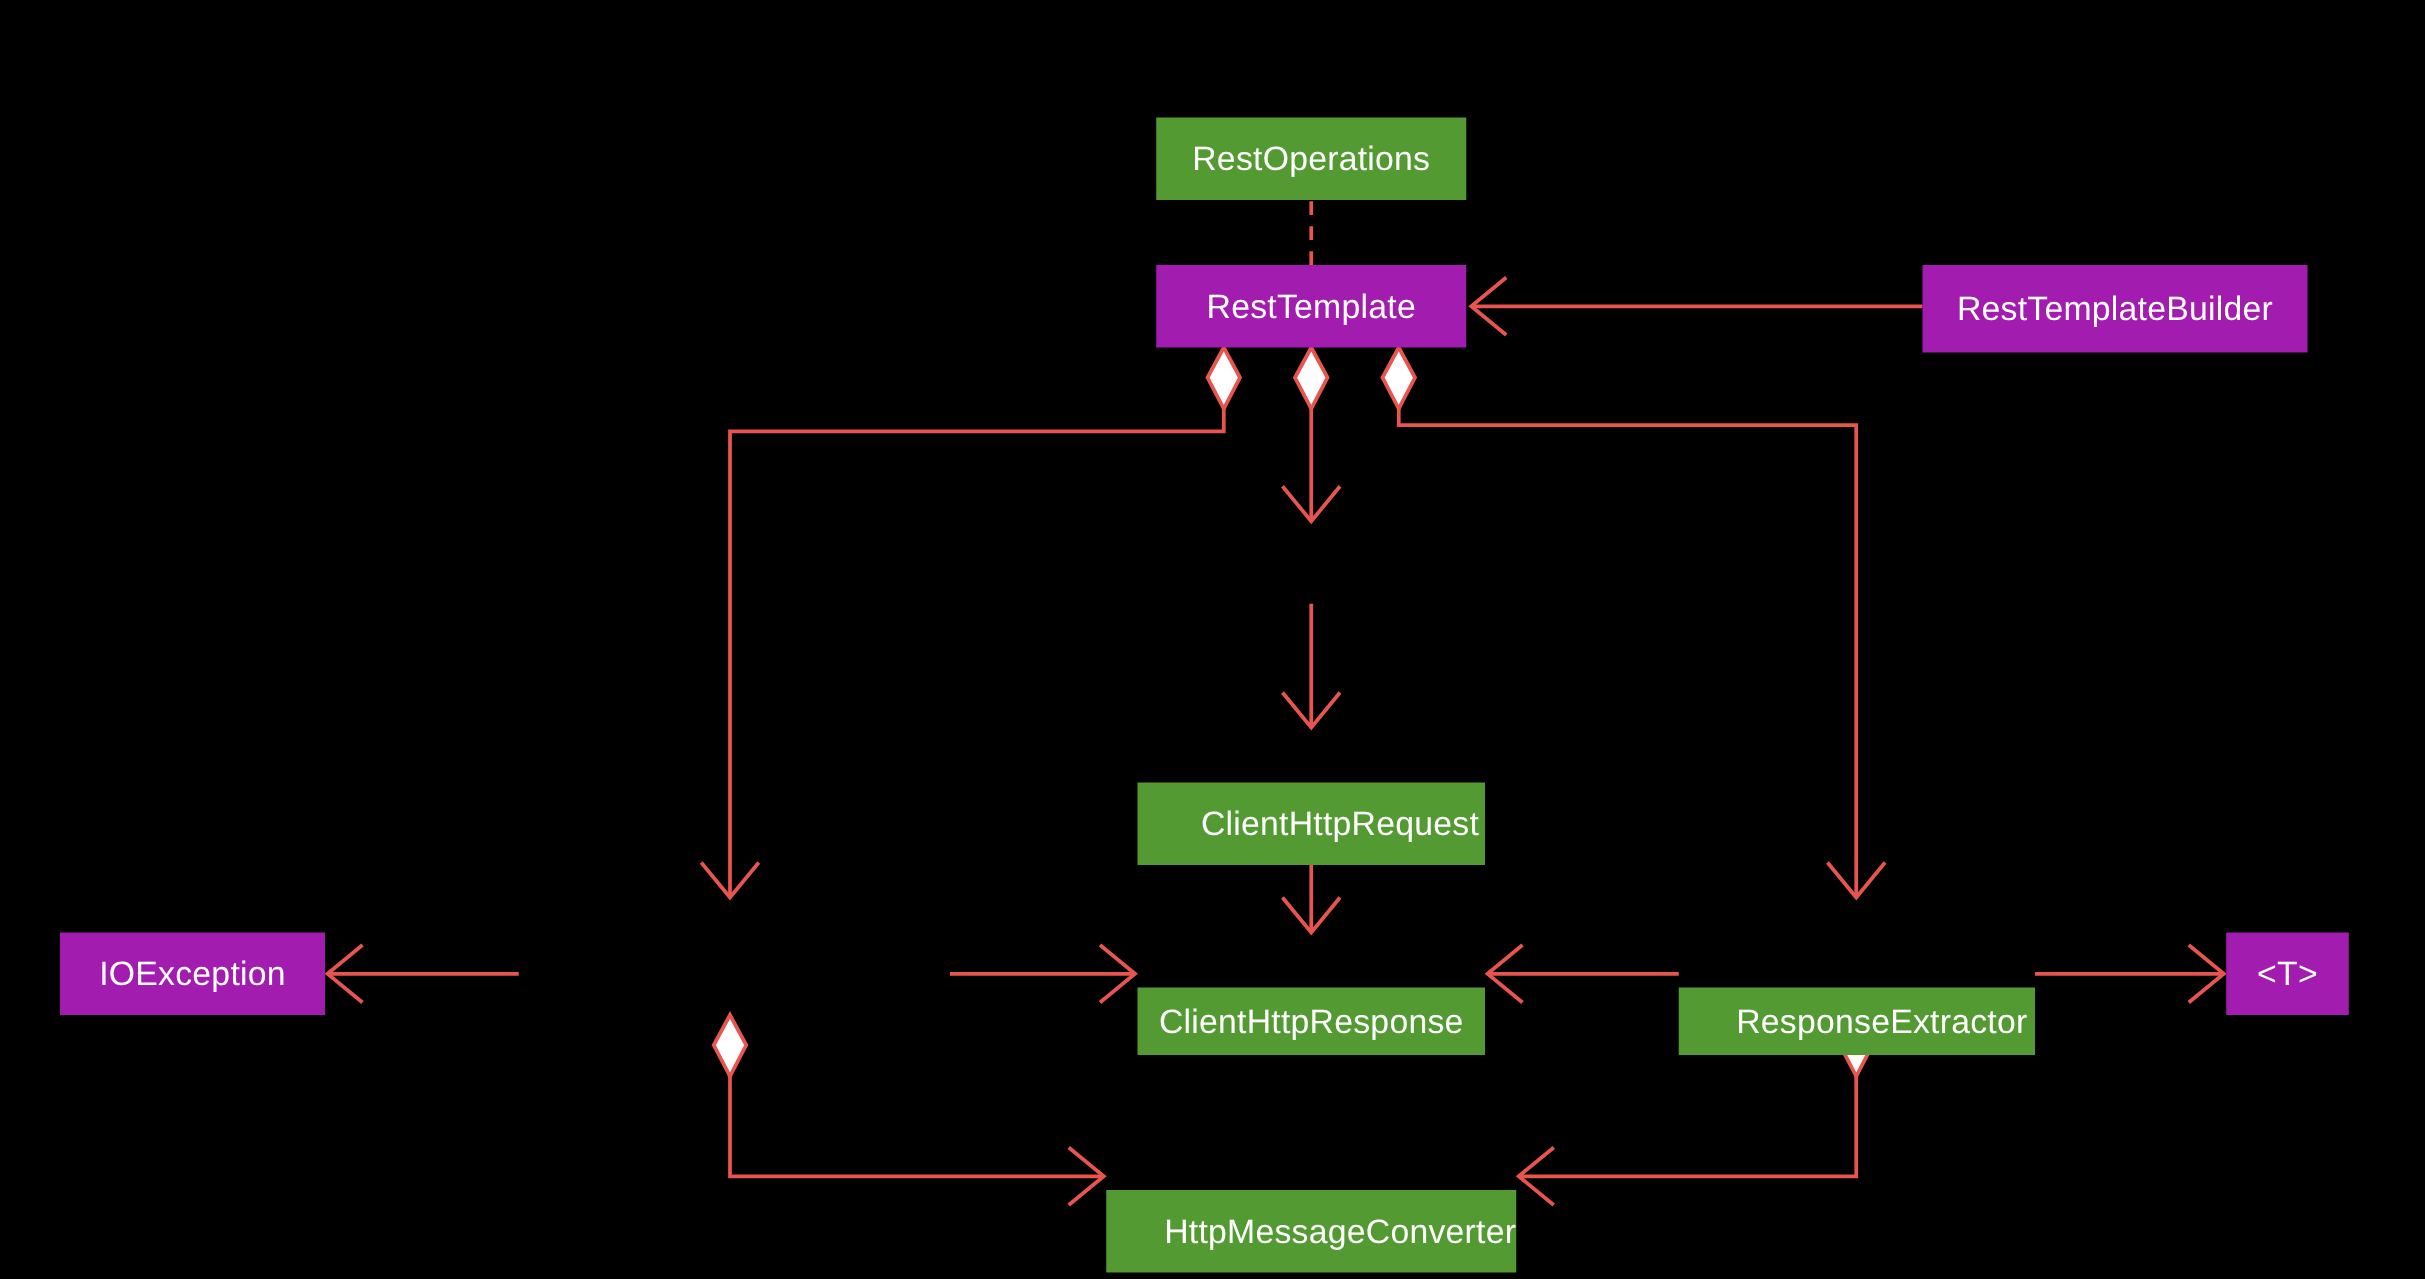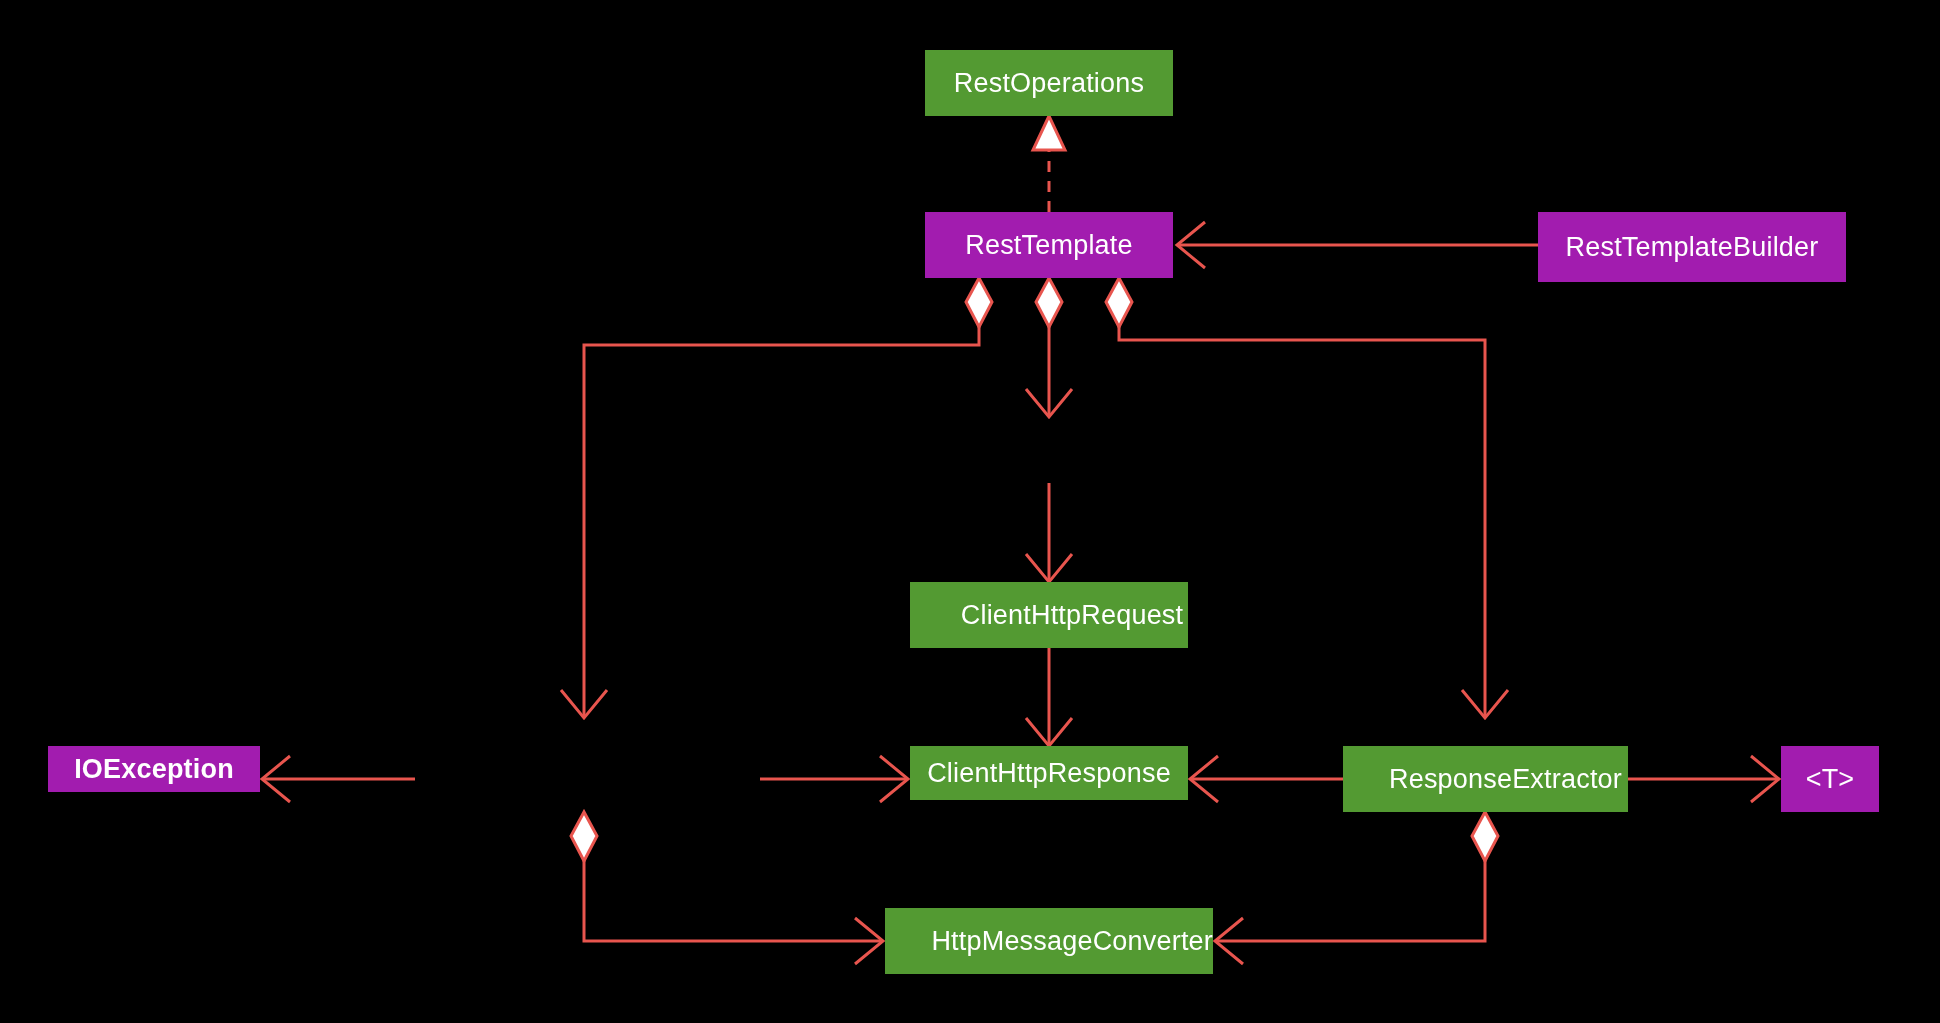--- a/index.html
+++ b/index.html
@@ -29,21 +29,21 @@
     align-items: center;
     justify-content: center;
     color: #ffffff;
     font-size: 27px;
     font-weight: 400;
     letter-spacing: 0.2px;
     white-space: nowrap;
     box-sizing: border-box;
     user-select: none;
   }
-  .node.green { background: #539a32; }
+  .node.green { background: #539a32; margin-top: 44px; }
   .node.teal  { background: #a21caf; }
 </style>
 </head>
 <body>
 
 <div id="canvas">
 
   <svg id="edge-layer" width="1940" height="1023" viewBox="0 0 1940 1023" xmlns="http://www.w3.org/2000/svg">
 
     <g>
@@ -128,30 +128,30 @@
 
   <div class="node teal" style="left:1538px; top:212px; width:308px; height:70px;">
     <span>RestTemplateBuilder</span>
   </div>
 
 
   <div class="node green" style="left:910px; top:582px; width:278px; height:66px;padding-left:46px;">
     <span>ClientHttpRequest</span>
   </div>
 
-  <div class="node teal" style="left:48px; top:746px; width:212px; height:46px;font-weight:bold;">
+  <div class="node teal" style="left:48px; top:746px; width:212px; height:66px;">
     <span>IOException</span>
   </div>
 
 
   <div class="node green" style="left:910px; top:746px; width:278px; height:54px;">
     <span>ClientHttpResponse</span>
   </div>
 
-  <div class="node green" style="left:1343px; top:746px; width:285px; height:66px;padding-left:40px;">
+  <div class="node green" style="left:1343px; top:746px; width:285px; height:54px;padding-left:40px;">
     <span>ResponseExtractor</span>
   </div>
 
   <div class="node teal" style="left:1781px; top:746px; width:98px; height:66px;">
     <span>&lt;T&gt;</span>
   </div>
 
   <div class="node green" style="left:885px; top:908px; width:328px; height:66px;justify-content:flex-end;">
     <span>HttpMessageConverter</span>
   </div>

